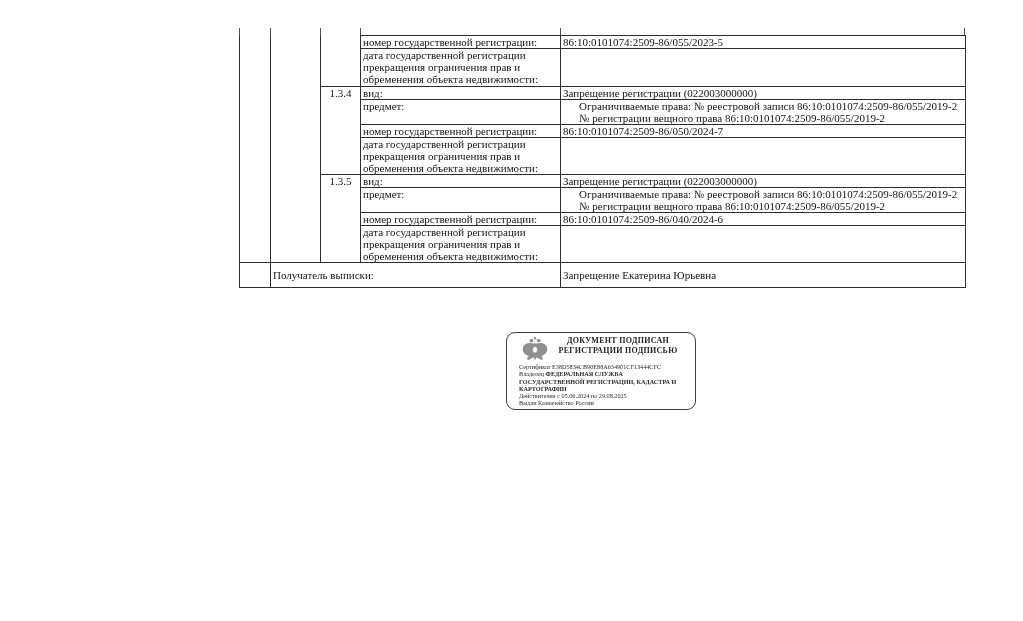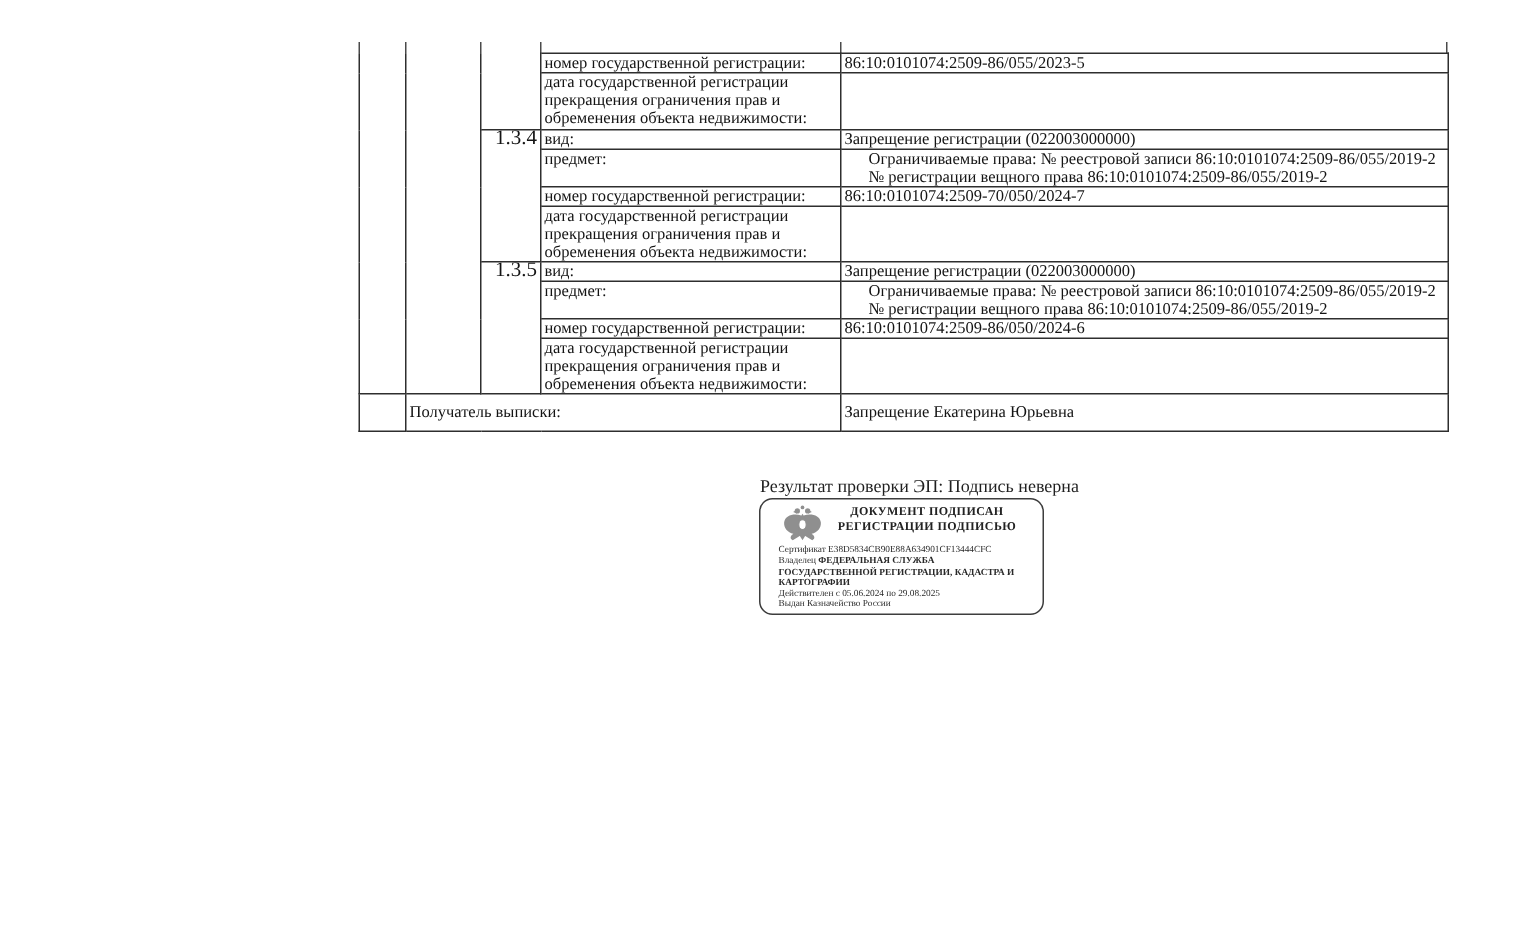--- a/index.html
+++ b/index.html
@@ -5,21 +5,21 @@
   html,body{margin:0;padding:0;background:#fff;}
   .page{position:relative;width:1023px;height:621px;background:#ffffff;overflow:hidden;
         font-family:Liberation Serif, serif;color:#1f1f1f;}
   
   .stub{position:absolute;width:1px;height:8px;top:28px;background:#4a4a4a;}
   
   table.reg{position:absolute;left:239px;top:35px;width:726px;border-collapse:collapse;
             table-layout:fixed;font-size:11px;line-height:12px;color:#141414;}
   table.reg td{border:1px solid #2e2e2e;padding:0 2px;vertical-align:top;overflow:hidden;}
   table.reg td.no-top{border-top:none;}
-  td.num{text-align:right;vertical-align:middle;font-size:14px;}
+  td.num{text-align:center;vertical-align:middle;font-size:11px;}
   td.val div{white-space:nowrap;padding-left:16px;}
   tr.r13{height:13px}tr.r38{height:38px}tr.r12{height:12px}tr.r23{height:23px}
   tr.r36{height:36px}tr.r29{height:29px}tr.r25{height:25px}
   tr.recipient td{vertical-align:middle;}
   
   .note{position:absolute;left:230px;top:271px;width:766px;font-size:11.8px;line-height:13.5px;
         text-align:justify;text-indent:26px;margin:0;}
   
   .sig-result{position:absolute;left:230px;top:317px;width:766px;text-align:center;font-size:12px;}
   
@@ -75,58 +75,57 @@
     </tr>
     <tr class="r23">
       <td class="lbl">предмет:</td>
       <td class="val">
         <div>Ограничиваемые права: № реестровой записи 86:10:0101074:2509-86/055/2019-2</div>
         <div>№ регистрации вещного права 86:10:0101074:2509-86/055/2019-2</div>
       </td>
     </tr>
     <tr class="r12">
       <td class="lbl">номер государственной регистрации:</td>
-      <td class="val">86:10:0101074:2509-70/050/2024-7</td>
+      <td class="val">86:10:0101074:2509-86/050/2024-7</td>
     </tr>
     <tr class="r36">
       <td class="lbl">дата государственной регистрации прекращения ограничения прав и обременения объекта недвижимости:</td>
       <td class="val"></td>
     </tr>
 
     <tr class="r12">
       <td class="num" rowspan="4">1.3.5</td>
       <td class="lbl">вид:</td>
       <td class="val">Запрещение регистрации (022003000000)</td>
     </tr>
     <tr class="r23">
       <td class="lbl">предмет:</td>
       <td class="val">
         <div>Ограничиваемые права: № реестровой записи 86:10:0101074:2509-86/055/2019-2</div>
         <div>№ регистрации вещного права 86:10:0101074:2509-86/055/2019-2</div>
       </td>
     </tr>
     <tr class="r12">
       <td class="lbl">номер государственной регистрации:</td>
-      <td class="val">86:10:0101074:2509-86/050/2024-6</td>
+      <td class="val">86:10:0101074:2509-86/040/2024-6</td>
     </tr>
     <tr class="r29">
       <td class="lbl">дата государственной регистрации прекращения ограничения прав и обременения объекта недвижимости:</td>
       <td class="val"></td>
     </tr>
 
     <tr class="r25 recipient">
       <td></td>
       <td colspan="3" class="lbl">Получатель выписки:</td>
       <td class="val">Запрещение Екатерина Юрьевна</td>
     </tr>
   </tbody>
     </table>
 
 
-  <div class="sig-result">Результат проверки ЭП: Подпись неверна</div>
 
   <div class="stamp">
     <div class="stamp-head">
       <span class="emblem">
         <svg viewBox="0 0 36 34" width="30" height="26" aria-hidden="true">
           <g fill="#8f8f8f">
             <circle cx="18" cy="3" r="1.6"></circle>
             <circle cx="13.5" cy="6" r="2.3"></circle>
             <circle cx="22.5" cy="6" r="2.3"></circle>
             <path d="M13 5 L9.8 7 L13.2 8.2 Z"></path>

